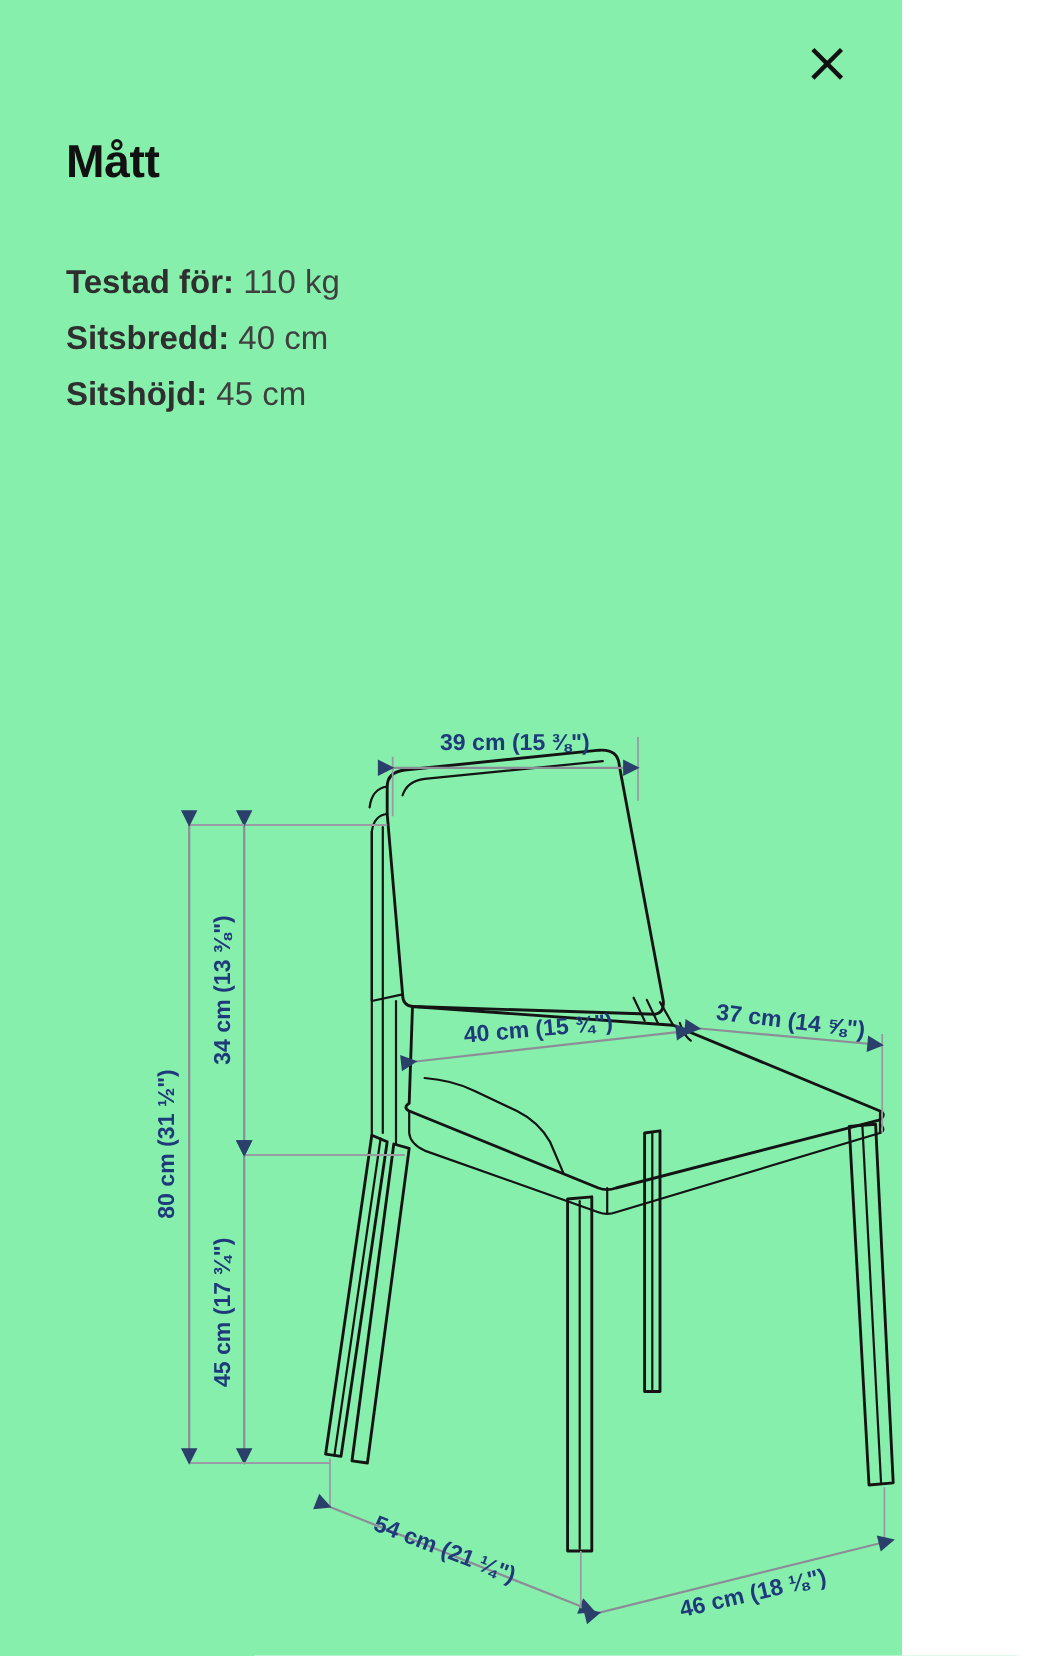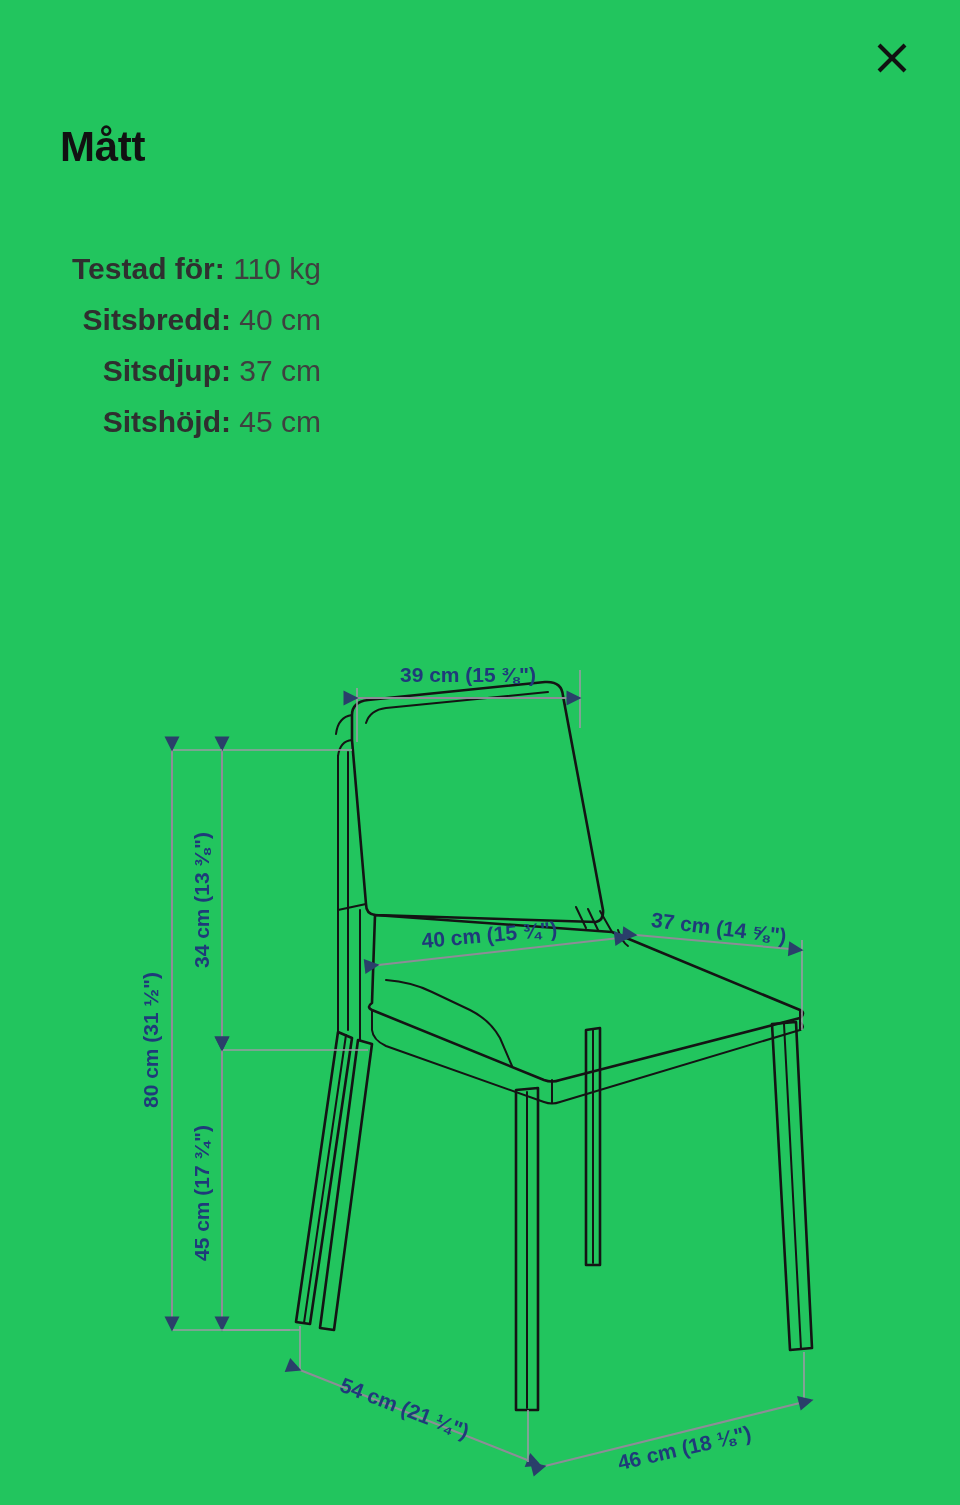--- a/index.html
+++ b/index.html
@@ -8,22 +8,22 @@
     background: #ffffff;
   }
   body {
     width: 960px; height: 1505px;
     font-family: "Liberation Sans", sans-serif;
     overflow: hidden;
     position: relative;
   }
   .page {
     position: relative;
-    width: 960px; height: 1505px;
-    background: #22c55e;
+    width: 820px; height: 1505px;
+    background: #86efac;
   }
   
   .topbar {
     position: absolute;
     top: 0; left: 0; right: 0;
     height: 108px;
   }
   .close-btn {
     position: absolute;
     top: 36px; right: 46px;
@@ -41,23 +41,22 @@
     font-size: 42px;
     font-weight: bold;
     color: #111111;
     letter-spacing: -0.3px;
     line-height: 1.1;
   }
   
   .spec-list {
     position: absolute;
     left: 60px; top: 231px;
-    margin: 12px; padding: 0;
+    margin: 0; padding: 0;
     list-style: none;
-    text-align: right;
   }
   .spec-row {
     font-size: 30px;
     line-height: 51px;
     color: #3b3b3b;
     white-space: nowrap;
   }
   .spec-label {
     font-weight: bold;
     color: #2f2f2f;
@@ -126,24 +125,20 @@
   <ul class="spec-list">
     <li class="spec-row">
       <span class="spec-label">Testad för:</span>
       <span class="spec-value">110 kg</span>
     </li>
     <li class="spec-row">
       <span class="spec-label">Sitsbredd:</span>
       <span class="spec-value">40 cm</span>
     </li>
     <li class="spec-row">
-      <span class="spec-label">Sitsdjup:</span>
-      <span class="spec-value">37 cm</span>
-    </li>
-    <li class="spec-row">
       <span class="spec-label">Sitshöjd:</span>
       <span class="spec-value">45 cm</span>
     </li>
   </ul>
 
   <div class="diagram-wrap">
     <svg viewBox="0 0 960 895" xmlns="http://www.w3.org/2000/svg" role="img">
       <title>Teknisk ritning av stol med måttangivelser</title>
 
       <defs>

